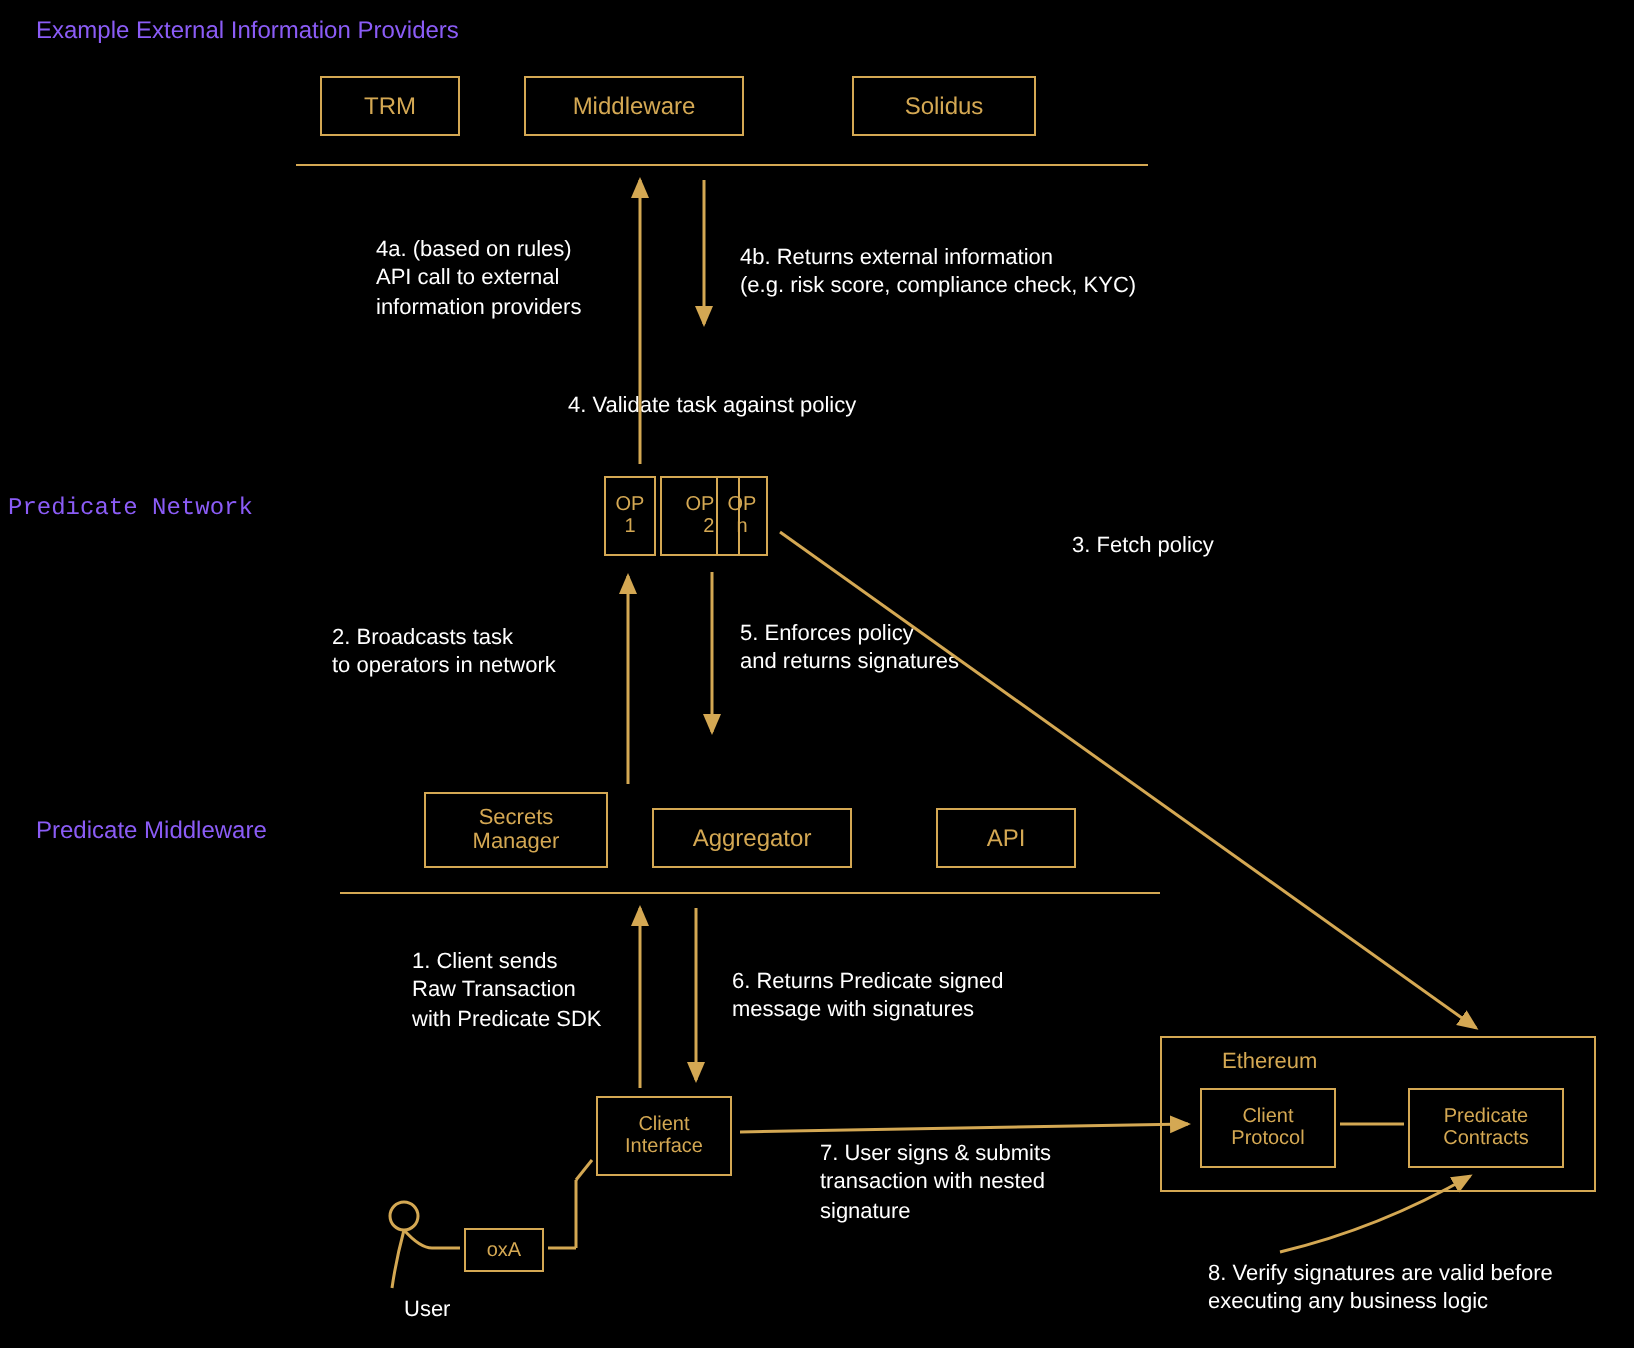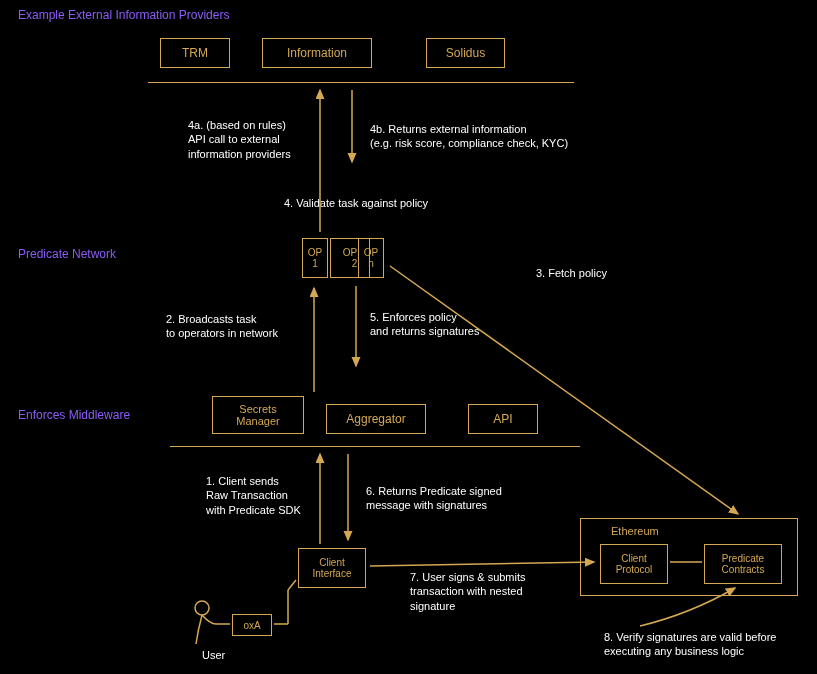--- a/index.html
+++ b/index.html
@@ -47,29 +47,29 @@
     height: 674px;
     pointer-events: none;
   }
   .arrow { stroke: #d4a853; stroke-width: 1.5; fill: none; }
   .arrowhead { fill: #d4a853; }
 </style>
 </head>
 <body>
 
 <div class="section-title" style="left:18px; top:8px;">Example External Information Providers</div>
-<div class="section-title" style="left:18px; top:247px;">Predicate Network</div>
-<div class="section-title" style="left:18px; top:408px;">Enforces Middleware</div>
+<div class="section-title" style="left:4px; top:247px;font-family:Liberation Mono, monospace;">Predicate Network</div>
+<div class="section-title" style="left:18px; top:408px;">Predicate Middleware</div>
 
 <div class="hr" style="left:148px; top:82px; width:426px;"></div>
 <div class="hr" style="left:170px; top:446px; width:410px;"></div>
 
 <div class="box" style="left:160px; top:38px; width:70px; height:30px;">TRM</div>
-<div class="box" style="left:262px; top:38px; width:110px; height:30px;">Information</div>
-<div class="box" style="left:426px; top:38px; width:79px; height:30px;">Solidus</div>
+<div class="box" style="left:262px; top:38px; width:110px; height:30px;">Middleware</div>
+<div class="box" style="left:426px; top:38px; width:92px; height:30px;">Solidus</div>
 
 <div class="box" style="left:302px; top:238px; width:26px; height:40px; font-size:10px; white-space:pre;"><span><span>OP</span>
 <span>1</span></span></div>
 <div class="box" style="left:330px; top:238px; width:40px; height:40px; font-size:10px; white-space:pre;text-align:right;"><span><span>OP</span>
 <span>2</span></span></div>
 <div class="box" style="left:358px; top:238px; width:26px; height:40px; font-size:10px; white-space:pre;"><span><span>OP</span>
 <span>n</span></span></div>
 
 <div class="box" style="left:212px; top:396px; width:92px; height:38px; white-space:pre; font-size:11px;">Secrets
 Manager</div>

